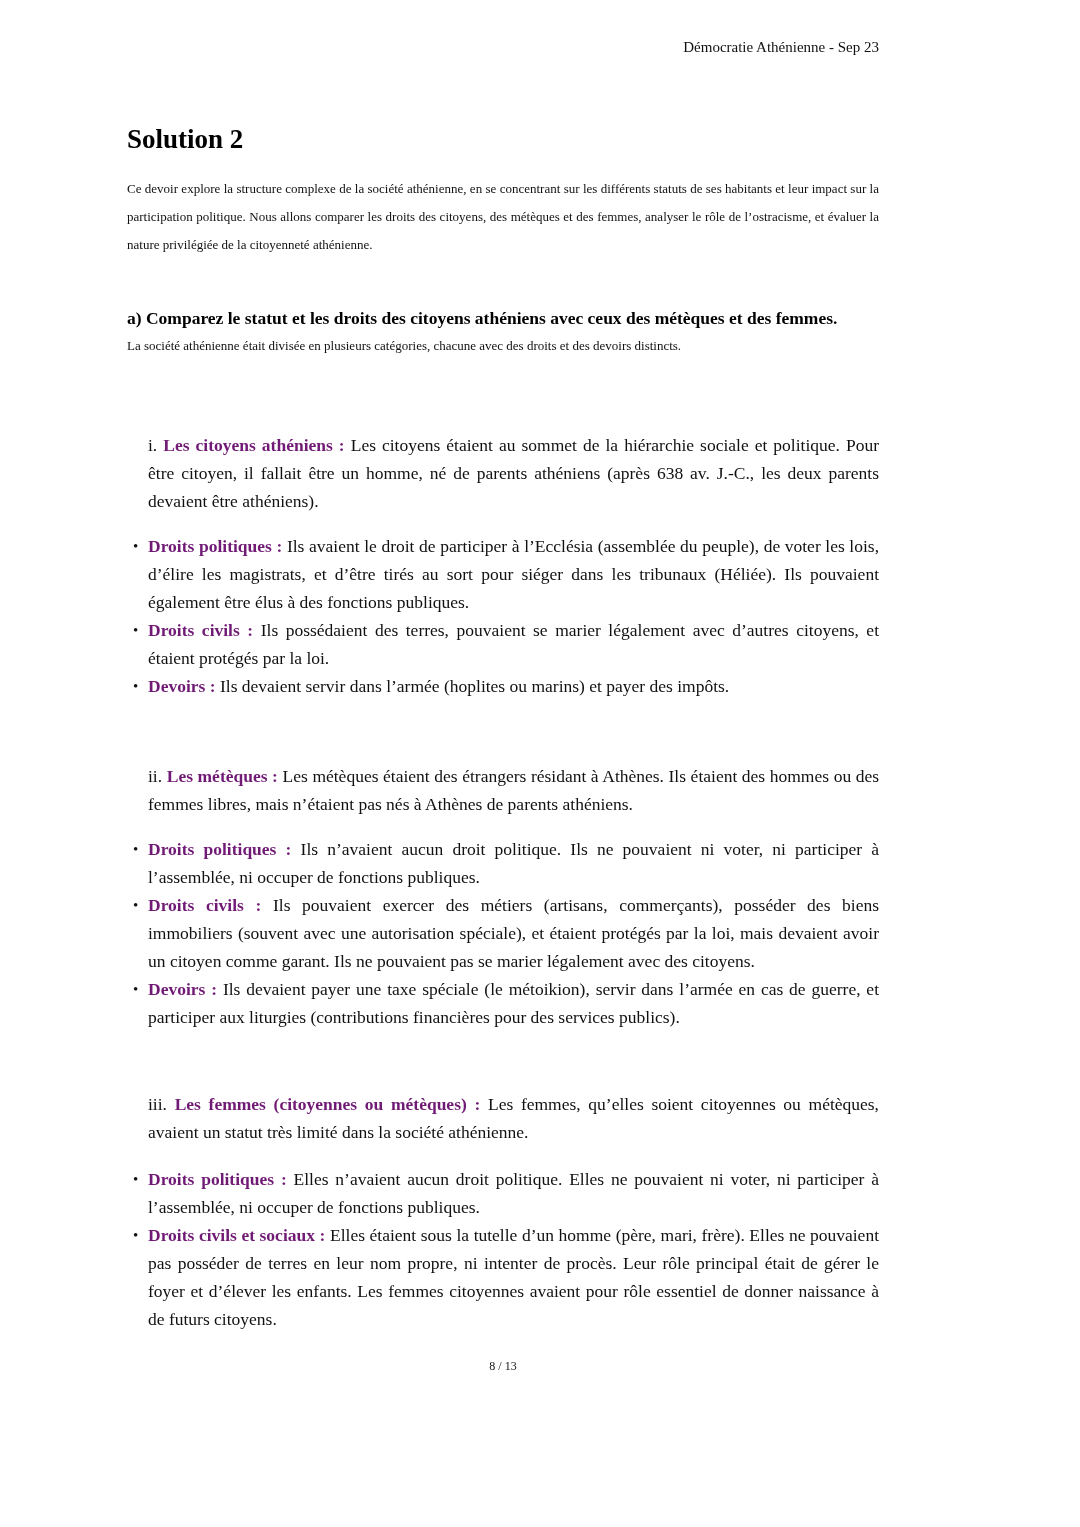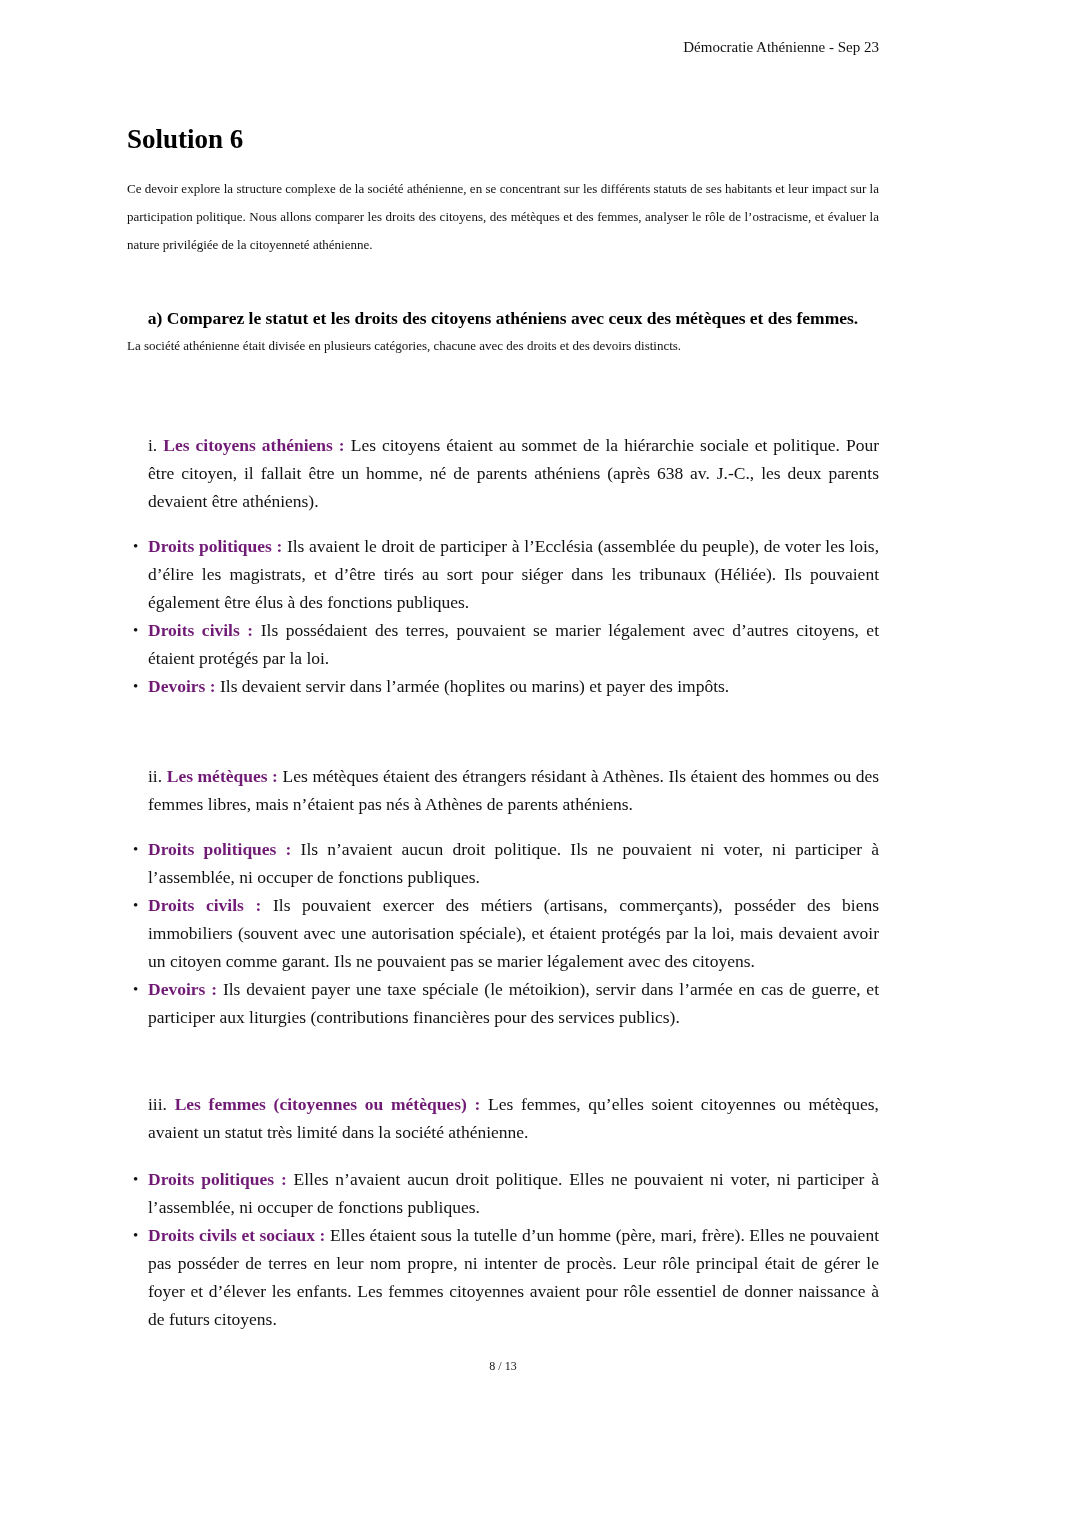--- a/index.html
+++ b/index.html
@@ -38,21 +38,21 @@
     font-size: 13px;
     line-height: 28px;
   }
   .justify { text-align: justify; }
   .intro { margin-top: 19px; }
   .subheading {
     margin: 45px 0 0 0;
     font-size: 17.5px;
     line-height: 28px;
     font-weight: bold;
-    text-align: center;
+    text-align: left;
     color: #000000;
   }
   .lead { margin-top: 0; }
   .group {
     margin: 0;
     padding-left: 21px;
     font-size: 17.5px;
     line-height: 28px;
     text-align: justify;
   }
@@ -88,21 +88,21 @@
 </style>
 </head>
 <body>
 
 <div class="page">
 
   <div class="running-header">
     <span>Démocratie Athénienne - Sep 23</span>
   </div>
 
-  <h1 class="doc-title">Solution 6</h1>
+  <h1 class="doc-title">Solution 2</h1>
 
   <p class="para justify intro">Ce devoir explore la structure complexe de la société athénienne, en se concentrant sur les différents statuts de ses habitants et leur impact sur la participation politique. Nous allons comparer les droits des citoyens, des métèques et des femmes, analyser le rôle de l’ostracisme, et évaluer la nature privilégiée de la citoyenneté athénienne.</p>
 
   <h2 class="subheading">a) Comparez le statut et les droits des citoyens athéniens avec ceux des métèques et des femmes.</h2>
 
   <p class="para justify lead">La société athénienne était divisée en plusieurs catégories, chacune avec des droits et des devoirs distincts.</p>
 
   <div class="group group-i">
     <span class="marker">i.</span>
     <span class="term">Les citoyens athéniens :</span>

